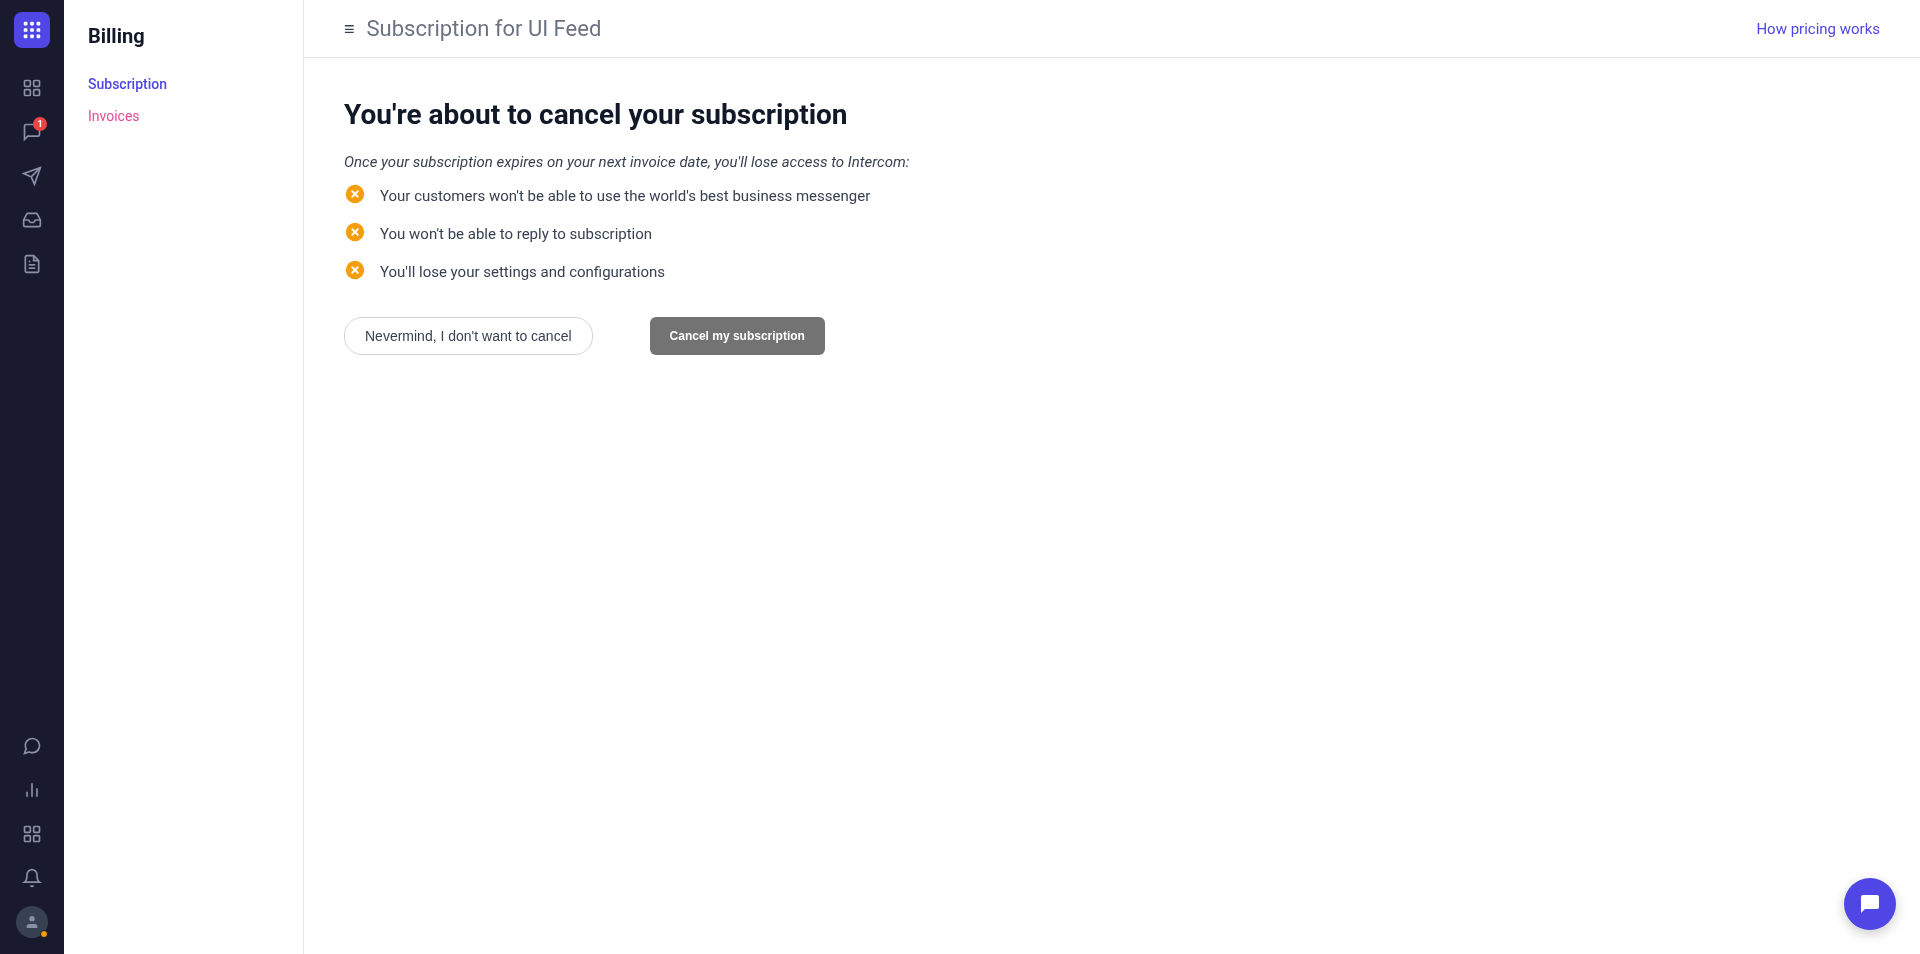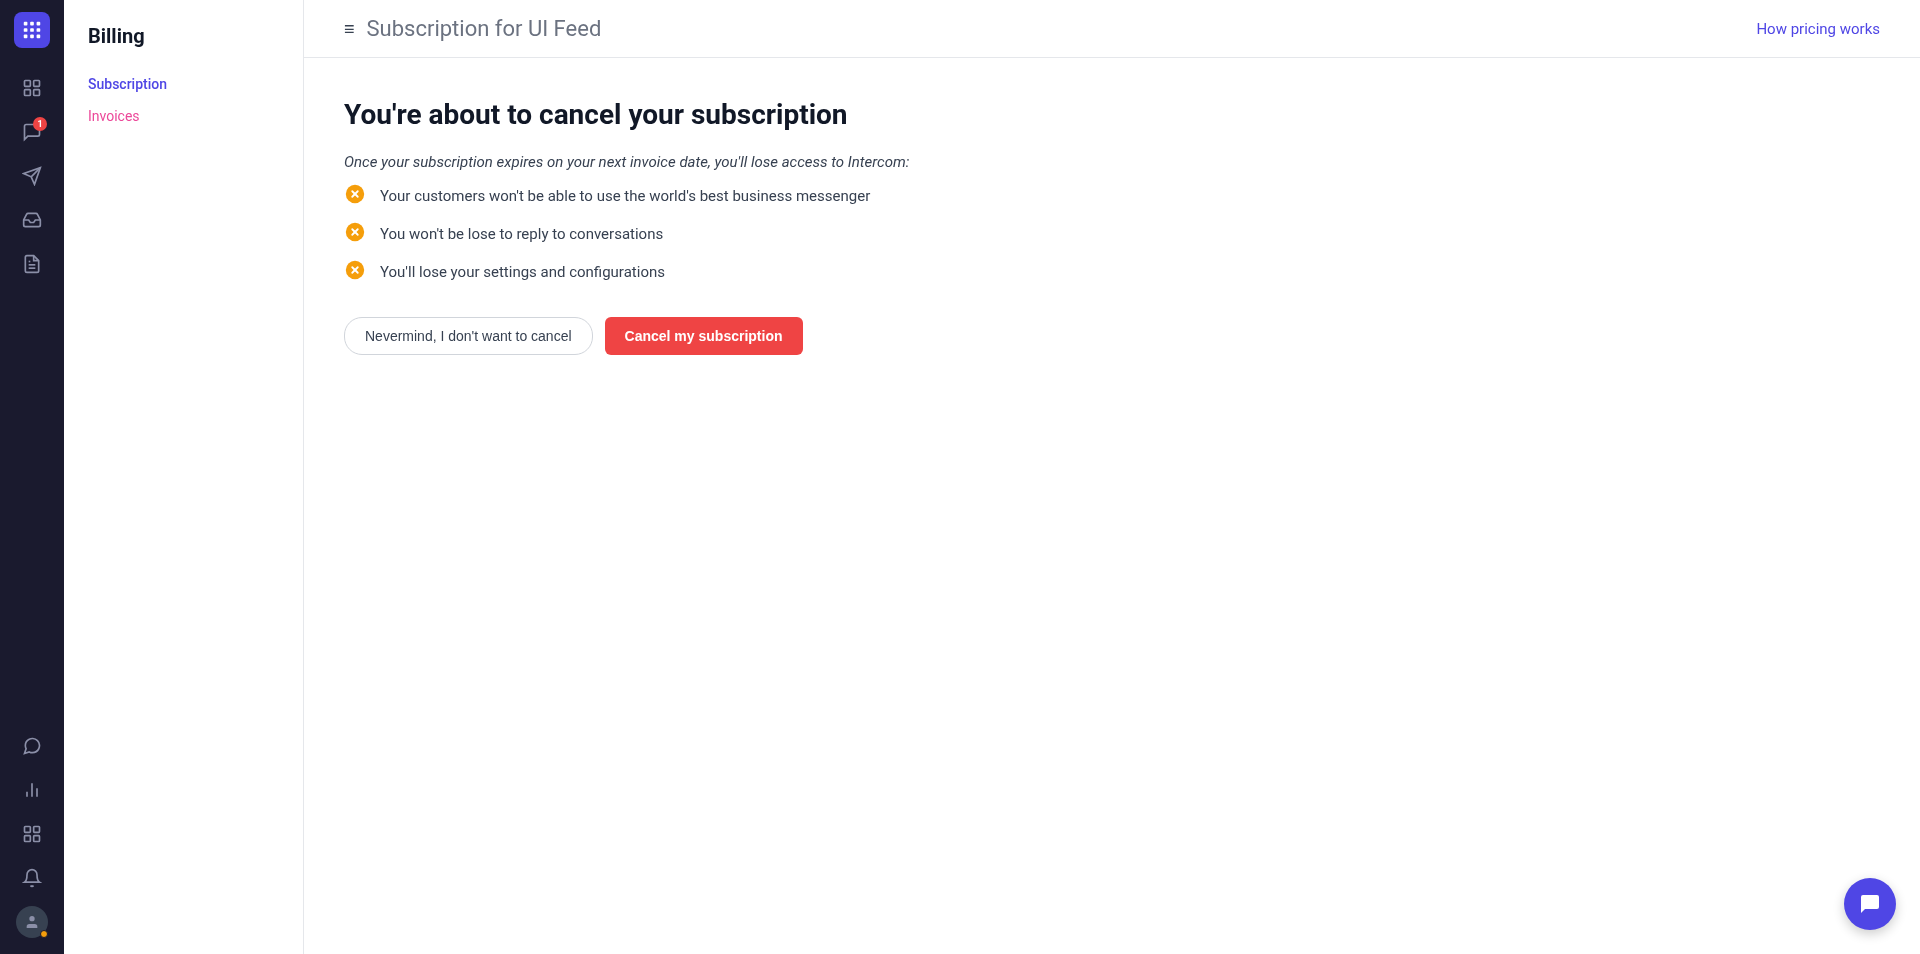--- a/index.html
+++ b/index.html
@@ -164,27 +164,28 @@
       font-size: 14px;
       font-weight: 500;
       border: 1px solid #d1d5db;
       background: #fff;
       color: #374151;
       border-radius: 18px;
       cursor: pointer;
     }
     .btn-cancel {
       padding: 10px 20px;
-      font-size: 14px;
+      font-size: 12px;
       font-weight: 600;
-      background: #ef4444;
+      background: #737373;
       color: #fff;
       border: none;
       border-radius: 6px;
       cursor: pointer;
+      margin-left: 45px;
     }
 
     
     .chat-bubble {
       position: fixed;
       bottom: 24px;
       right: 24px;
       width: 52px;
       height: 52px;
       background: #4f46e5;
@@ -325,21 +326,21 @@
         <span>Your customers won't be able to use the world's best business messenger</span>
       </li>
       <li class="warning-item">
         <span class="warning-icon">
           <svg viewBox="0 0 24 24" fill="#f59e0b" xmlns="http://www.w3.org/2000/svg">
             <circle cx="12" cy="12" r="10"></circle>
             <line x1="15" y1="9" x2="9" y2="15" stroke="white" stroke-width="2" stroke-linecap="round"></line>
             <line x1="9" y1="9" x2="15" y2="15" stroke="white" stroke-width="2" stroke-linecap="round"></line>
           </svg>
         </span>
-        <span>You won't be lose to reply to conversations</span>
+        <span>You won't be able to reply to subscription</span>
       </li>
       <li class="warning-item">
         <span class="warning-icon">
           <svg viewBox="0 0 24 24" fill="#f59e0b" xmlns="http://www.w3.org/2000/svg">
             <circle cx="12" cy="12" r="10"></circle>
             <line x1="15" y1="9" x2="9" y2="15" stroke="white" stroke-width="2" stroke-linecap="round"></line>
             <line x1="9" y1="9" x2="15" y2="15" stroke="white" stroke-width="2" stroke-linecap="round"></line>
           </svg>
         </span>
         <span>You'll lose your settings and configurations</span>

